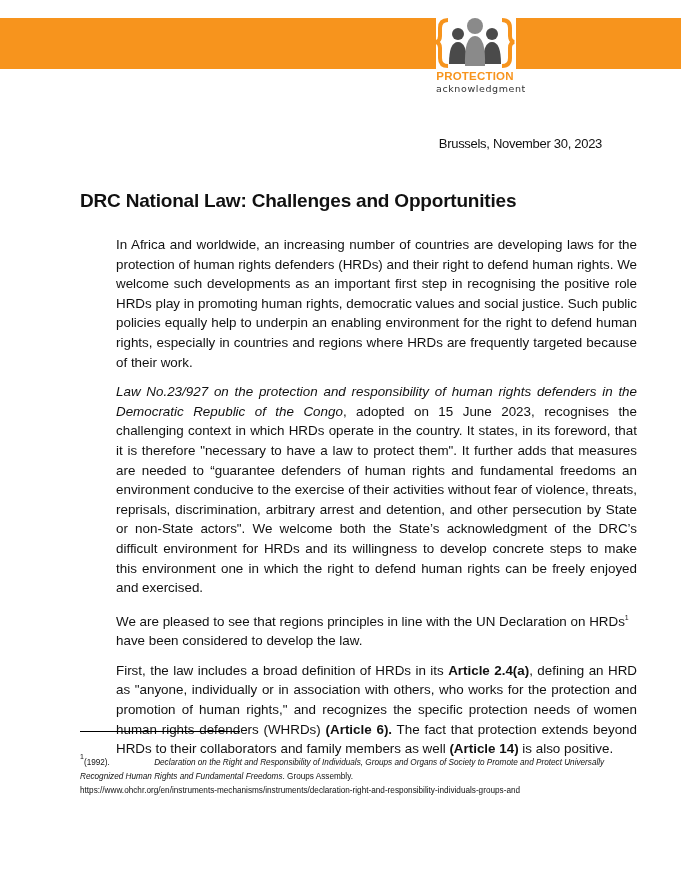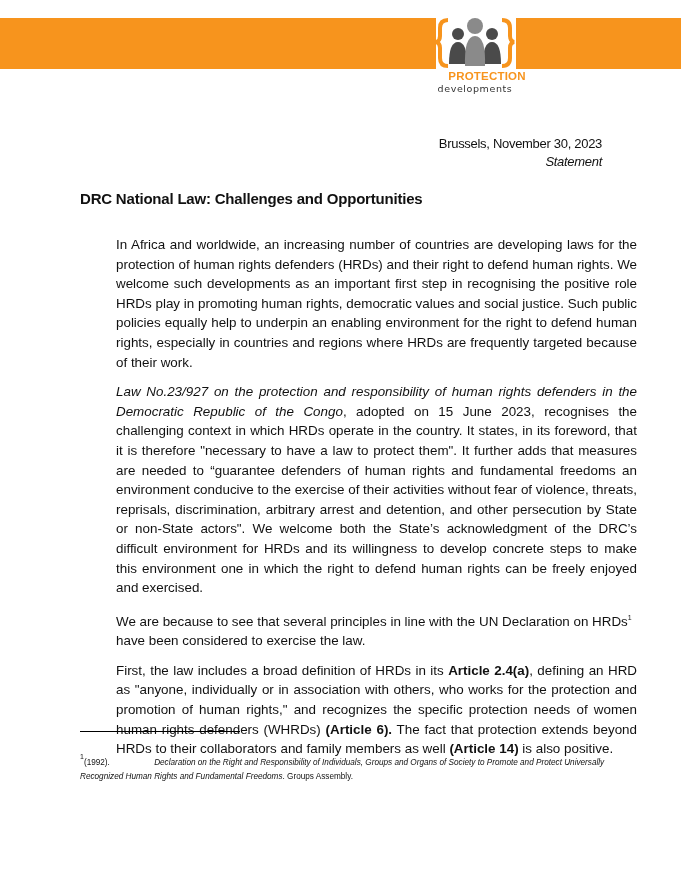--- a/index.html
+++ b/index.html
@@ -1,29 +1,29 @@
 <!DOCTYPE html>
 <html><head>
 <meta charset="utf-8">
 <style>
   html, body { margin: 0; padding: 0; background: #ffffff; }
   body { width: 681px; height: 877px; position: relative; overflow: hidden;
          font-family: "Liberation Sans", sans-serif; color: #111; }
   .banner { position: absolute; left: 0; top: 18px; width: 681px; height: 51px; background: #F7941D; }
   .logo { position: absolute; left: 436px; top: 14px; width: 90px; height: 86px; }
   .logo svg { position: absolute; left: 0; top: 0; }
-  .logo-word1 { position: absolute; left: 12px; top: 56px; width: 78px; text-align: center;
+  .logo-word1 { position: absolute; left: 0; top: 56px; width: 78px; text-align: center;
                 font-family: "Liberation Sans", sans-serif; font-weight: bold; font-size: 11.5px;
                 color: #F7941D; letter-spacing: 0.2px; }
   .logo-word2 { position: absolute; left: 0; top: 69px; width: 78px; text-align: center;
                 font-family: "DejaVu Sans", sans-serif; font-size: 9.5px; color: #333; letter-spacing: 0.6px; }
   .dateline { position: absolute; right: 79px; top: 135px; text-align: right; font-size: 13px; line-height: 18px;
               letter-spacing: -0.3px; }
   .dateline .stmt { font-style: italic; }
-  .title { position: absolute; left: 80px; top: 190px; font-size: 15px; font-weight: bold; letter-spacing: -0.2px; text-align: center; }
+  .title { position: absolute; left: 80px; top: 190px; font-size: 19px; font-weight: bold; letter-spacing: -0.2px; text-align: center; }
   .body { position: absolute; left: 80px; top: 235px; width: 521px; font-size: 13.4px; line-height: 19.6px; margin-left: 36px; }
   .body p { margin: 0 0 10px 0; text-align: justify; }
   .body p.nb { text-align: left; }
   sup.fn { font-size: 7px; vertical-align: 6px; }
   .fn-rule { position: absolute; left: 80px; top: 731px; width: 160px; height: 1px; background: #000; }
   .footnote { position: absolute; left: 80px; top: 750px; width: 525px; font-size: 8.2px; line-height: 14px; color: #111; }
   .footnote .i { font-style: italic; margin-left: 42px; }
 </style>
 </head>
 <body>
@@ -41,34 +41,34 @@
     <circle cx="22" cy="20" r="6" fill="#4a4a4a"></circle>
     <path d="M13 50 Q13 28 22 28 Q31 28 31 50 Z" fill="#4a4a4a"></path>
 
     <circle cx="56" cy="20" r="6" fill="#4a4a4a"></circle>
     <path d="M47 50 Q47 28 56 28 Q65 28 65 50 Z" fill="#4a4a4a"></path>
 
     <circle cx="39" cy="12" r="8" fill="#8a8a8a"></circle>
     <path d="M29 52 Q28 22 39 22 Q50 22 49 52 Z" fill="#8a8a8a"></path>
   </svg>
   <div class="logo-word1">PROTECTION</div>
-  <div class="logo-word2">developments</div>
+  <div class="logo-word2">acknowledgment</div>
 </div>
 
 <div class="dateline">
   <div>Brussels, November 30, 2023</div>
-  <div class="stmt">Statement</div>
 </div>
 
 <div class="title">DRC National Law: Challenges and Opportunities</div>
 
 <div class="body">
   <p>In Africa and worldwide, an increasing number of countries are developing laws for the protection of human rights defenders (HRDs) and their right to defend human rights. We welcome such developments as an important first step in recognising the positive role HRDs play in promoting human rights, democratic values and social justice. Such public policies equally help to underpin an enabling environment for the right to defend human rights, especially in countries and regions where HRDs are frequently targeted because of their work.</p>
   <p><em>Law No.23/927 on the protection and responsibility of human rights defenders in the Democratic Republic of the Congo</em><span>, adopted on 15 June 2023, recognises the challenging context in which HRDs operate in the country. It states, in its foreword, that it is therefore "necessary to have a law to protect them". It further adds that measures are needed to “guarantee defenders of human rights and fundamental freedoms an environment conducive to the exercise of their activities without fear of violence, threats, reprisals, discrimination, arbitrary arrest and detention, and other persecution by State or non-State actors". We welcome both the State’s acknowledgment of the DRC’s difficult environment for HRDs and its willingness to develop concrete steps to make this environment one in which the right to defend human rights can be freely enjoyed and exercised.</span></p>
-  <p class="nb"><span>We are because to see that several principles in line with the UN Declaration on HRDs</span><sup class="fn">1</sup><span> have been considered to exercise the law.</span></p>
+  <p class="nb"><span>We are pleased to see that regions principles in line with the UN Declaration on HRDs</span><sup class="fn">1</sup><span> have been considered to develop the law.</span></p>
   <p><span>First, the law includes a broad definition of HRDs in its </span><b>Article 2.4(a)</b><span>, defining an HRD as "anyone, individually or in association with others, who works for the protection and promotion of human rights," and recognizes the specific protection needs of women human rights defenders (WHRDs) </span><b>(Article 6).</b><span> The fact that protection extends beyond HRDs to their collaborators and family members as well </span><b>(Article 14)</b><span> is also positive.</span></p>
 </div>
 
 <div class="fn-rule"></div>
 
 <div class="footnote">
   <sup class="fn">1</sup><span>(1992). </span><span class="i">Declaration on the Right and Responsibility of Individuals, Groups and Organs of Society to Promote and Protect Universally Recognized Human Rights and Fundamental Freedoms</span><span>. Groups Assembly.</span><br>
+  <span style="word-break: break-all;">https://www.ohchr.org/en/instruments-mechanisms/instruments/declaration-right-and-responsibility-individuals-groups-and</span>
 </div>
 
 </body></html>

